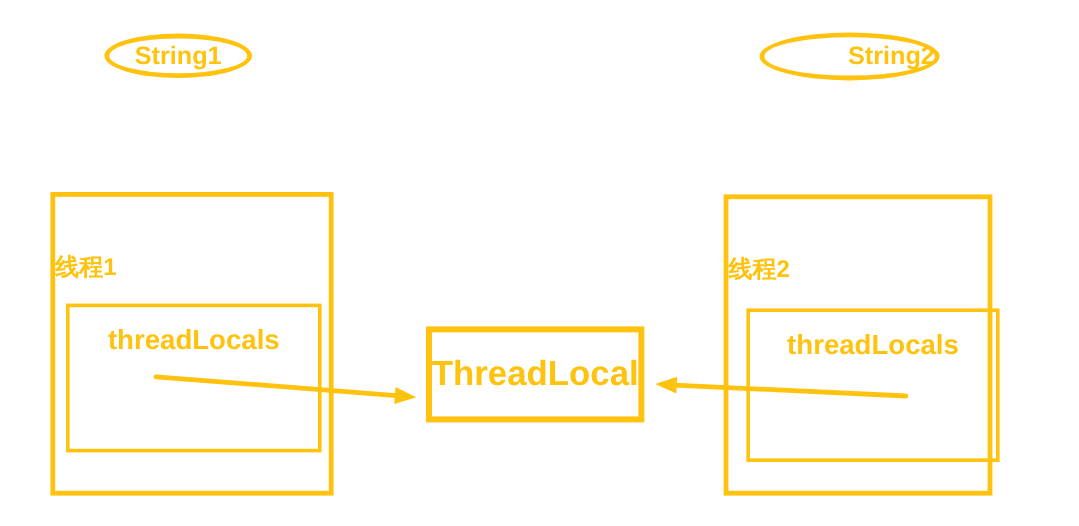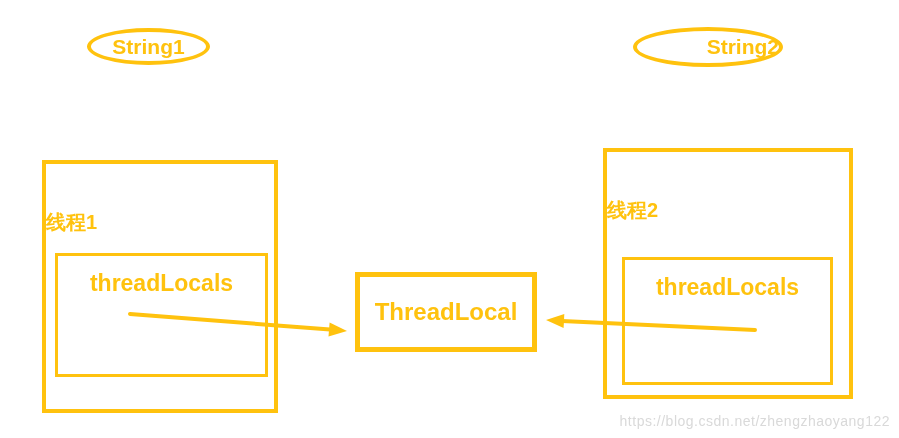--- a/index.html
+++ b/index.html
@@ -35,21 +35,21 @@
     font-size: 21px;
   }
   .ellipse-1 { left: 87px;  top: 28px; width: 123px; height: 37px; }
   .ellipse-2 { left: 633px; top: 27px; width: 150px; height: 40px; justify-content: flex-end; }
   .thread-box {
     position: absolute;
     border: 4px solid var(--accent);
     background: transparent;
   }
   .thread-box-1 { left: 42px;  top: 160px; width: 236px; height: 253px; }
-  .thread-box-2 { left: 603px; top: 148px; width: 250px; height: 251px; }
+  .thread-box-2 { left: 603px; top: 162px; width: 224px; height: 251px; }
   .thread-title {
     margin-top: 45px;
     text-align: left;
     color: var(--accent);
     font-weight: bold;
     font-size: 20px;
   }
   .inner-box {
     position: absolute;
     border: 3px solid var(--accent);
@@ -66,21 +66,21 @@
   }
   .center-box {
     position: absolute;
     left: 355px; top: 272px; width: 182px; height: 80px;
     border: 5px solid var(--accent);
     display: flex;
     align-items: center;
     justify-content: center;
     color: var(--accent);
     font-weight: bold;
-    font-size: 24px;
+    font-size: 29px;
     background: var(--bg);
   }
   .arrows {
     position: absolute;
     left: 0; top: 0;
     width: 899px; height: 438px;
     pointer-events: none;
   }
   .arrow-line {
     stroke: var(--accent);
@@ -139,15 +139,14 @@
     <g>
       <line class="arrow-line" x1="130" y1="314" x2="330" y2="329.6"></line>
       <polygon class="arrow-head" points="347,331 328.5,336.6 329.6,322.6"></polygon>
     </g>
     <g>
       <line class="arrow-line" x1="755" y1="330" x2="562" y2="320.9"></line>
       <polygon class="arrow-head" points="546,320 564.3,313.9 563.6,327.9"></polygon>
     </g>
   </svg>
 
-  <div class="watermark">https://blog.csdn.net/zhengzhaoyang122</div>
 
 </div>
 
 </body></html>

